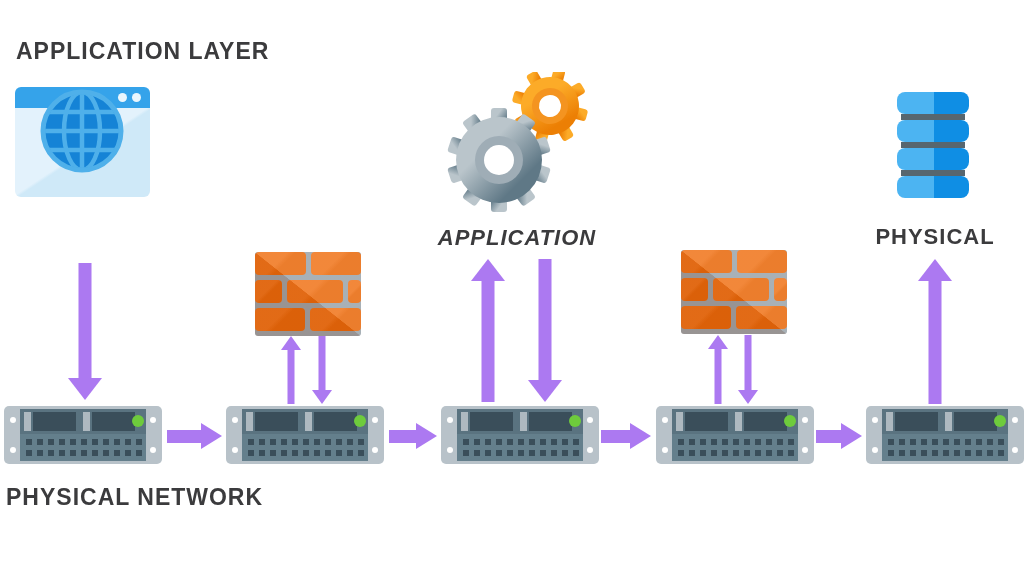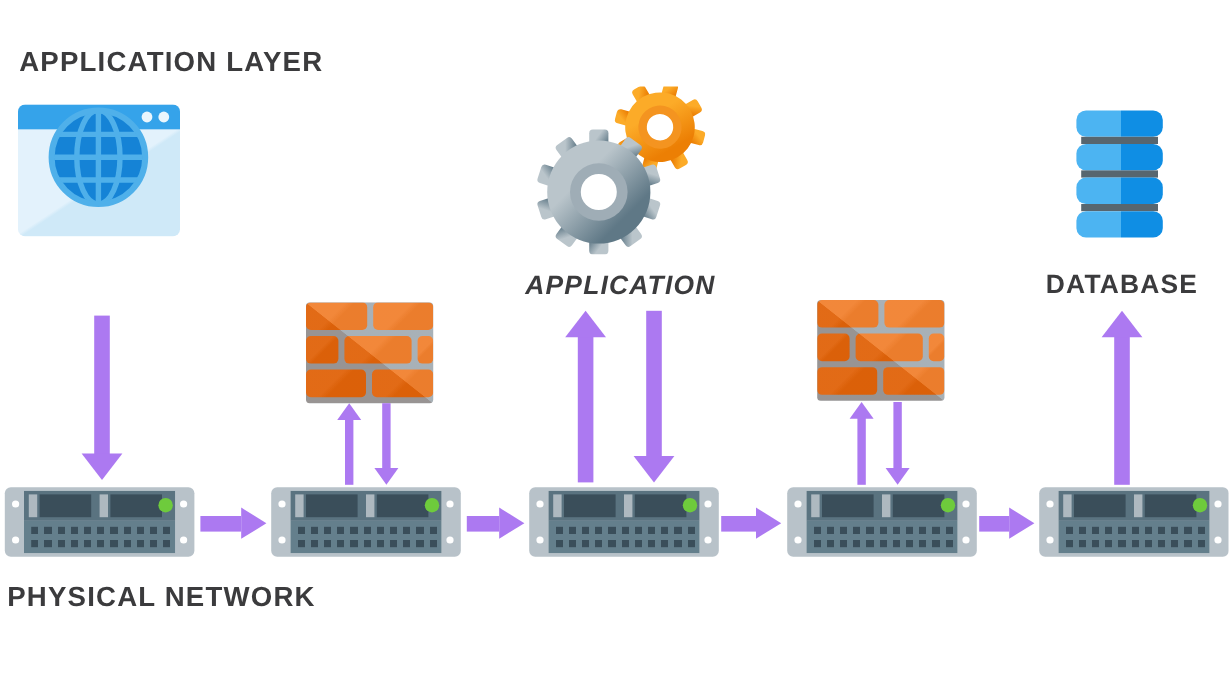--- a/index.html
+++ b/index.html
@@ -153,21 +153,21 @@
 
   <div class="database">
     <div class="db-disc"></div>
     <div class="db-sep"></div>
     <div class="db-disc"></div>
     <div class="db-sep"></div>
     <div class="db-disc"></div>
     <div class="db-sep"></div>
     <div class="db-disc"></div>
   </div>
-  <div class="diagram-label centered" style="left:845px;top:224px;width:180px;">DATABASE</div>
+  <div class="diagram-label centered" style="left:845px;top:224px;width:180px;">PHYSICAL</div>
 
   <div class="firewall" style="left:255px;top:252px;">
   <div class="brick" style="left:0;top:0;width:51px"></div>
   <div class="brick" style="left:56px;top:0;width:50px"></div>
   <div class="brick" style="left:0;top:28px;width:27px"></div>
   <div class="brick" style="left:32px;top:28px;width:56px"></div>
   <div class="brick" style="left:93px;top:28px;width:13px"></div>
   <div class="brick" style="left:0;top:56px;width:50px"></div>
   <div class="brick" style="left:55px;top:56px;width:51px"></div>
 </div>

